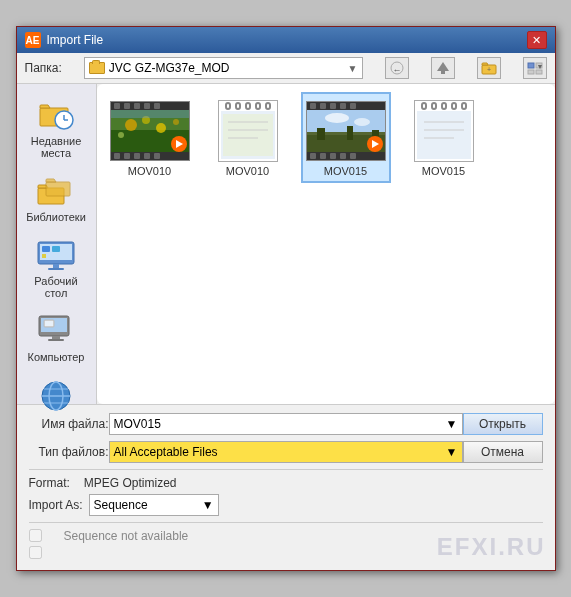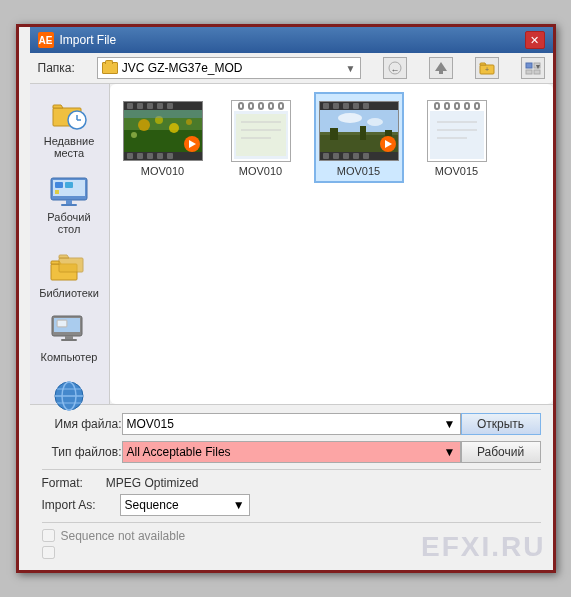--- a/index.html
+++ b/index.html
@@ -9,23 +9,22 @@
       background: #c0c0c0;
       display: flex;
       justify-content: center;
       align-items: center;
       width: 571px;
       height: 597px;
     }
     .dialog {
       width: 540px;
       background: #f0f0f0;
-      border: 3px solid #7f1d1d;
+      border: 1px solid #7f1d1d;
       box-shadow: 2px 2px 8px rgba(0,0,0,0.5);
-      padding-left: 11px;
     }
     .title-bar {
       background: linear-gradient(to bottom, #4a7bb5, #2c5a9a);
       color: white;
       padding: 5px 8px;
       display: flex;
       align-items: center;
       justify-content: space-between;
       height: 26px;
     }
@@ -352,67 +351,67 @@
       border-color: #7eb4ea;
     }
     .divider {
       border: none;
       border-top: 1px solid #ccc;
       margin: 6px 0;
     }
     .info-row {
       display: flex;
       align-items: flex-start;
-      gap: 23px;
+      gap: 14px;
       margin-bottom: 4px;
     }
     .info-label {
       font-size: 12px;
       color: #333;
     }
     .info-value {
       font-size: 12px;
       color: #333;
     }
     .import-as-row {
       display: flex;
       align-items: center;
-      gap: 24px;
+      gap: 6px;
       margin-bottom: 6px;
     }
     .import-dropdown {
       width: 130px;
       height: 22px;
       border: 1px solid #aaa;
       background: white;
       display: flex;
       align-items: center;
       justify-content: space-between;
       padding: 0 4px;
       cursor: pointer;
     }
     .checkbox-row {
       display: flex;
-      gap: 6px;
+      gap: 22px;
       margin-bottom: 3px;
     }
     .checkbox-input {
       width: 13px;
       height: 13px;
     }
     .checkbox-label {
       font-size: 12px;
       color: #888;
     }
     
     .watermark {
       position: absolute;
       bottom: 10px;
       right: 10px;
-      font-size: 28px;
+      font-size: 24px;
       font-weight: bold;
       color: rgba(180,180,200,0.5);
       letter-spacing: 2px;
       pointer-events: none;
     }
     .dialog-wrapper {
       position: relative;
     }
   </style>
 </head>
@@ -486,45 +485,45 @@
               <line x1="28" y1="22" x2="32" y2="22" stroke="#4488cc" stroke-width="1.5"></line>
             </svg>
           </div>
           <span class="sidebar-label">Недавние места</span>
         </div>
 
         <div class="sidebar-item">
           <div class="sidebar-icon">
             <svg width="40" height="34" viewBox="0 0 40 34">
 
-              <rect x="2" y="4" width="36" height="22" rx="2" fill="#6090d0" stroke="#4070b0"></rect>
-              <rect x="4" y="6" width="32" height="16" fill="#c8e0f8"></rect>
-
-              <rect x="17" y="26" width="6" height="4" fill="#6090d0"></rect>
-              <rect x="12" y="30" width="16" height="2" rx="1" fill="#5080c0"></rect>
-
-              <rect x="6" y="8" width="8" height="6" rx="1" fill="#4488dd"></rect>
-              <rect x="16" y="8" width="8" height="6" rx="1" fill="#44aadd"></rect>
-              <rect x="6" y="16" width="4" height="4" fill="#ddcc44"></rect>
-            </svg>
-          </div>
-          <span class="sidebar-label">Рабочий стол</span>
-        </div>
-
-        <div class="sidebar-item">
-          <div class="sidebar-icon">
-            <svg width="40" height="34" viewBox="0 0 40 34">
-
               <rect x="2" y="14" width="26" height="16" rx="1" fill="#f0c040" stroke="#c09020"></rect>
               <path d="M2 14 L2 12 Q2 11 3 11 L10 11 L12 14 Z" fill="#f0c040" stroke="#c09020"></path>
               <rect x="10" y="8" width="24" height="14" rx="1" fill="#e8b838" stroke="#c09020" opacity="0.7"></rect>
               <path d="M10 8 L10 6 Q10 5 11 5 L18 5 L20 8 Z" fill="#e8b838" stroke="#c09020" opacity="0.7"></path>
             </svg>
           </div>
           <span class="sidebar-label">Библиотеки</span>
+        </div>
+
+        <div class="sidebar-item">
+          <div class="sidebar-icon">
+            <svg width="40" height="34" viewBox="0 0 40 34">
+
+              <rect x="2" y="4" width="36" height="22" rx="2" fill="#6090d0" stroke="#4070b0"></rect>
+              <rect x="4" y="6" width="32" height="16" fill="#c8e0f8"></rect>
+
+              <rect x="17" y="26" width="6" height="4" fill="#6090d0"></rect>
+              <rect x="12" y="30" width="16" height="2" rx="1" fill="#5080c0"></rect>
+
+              <rect x="6" y="8" width="8" height="6" rx="1" fill="#4488dd"></rect>
+              <rect x="16" y="8" width="8" height="6" rx="1" fill="#44aadd"></rect>
+              <rect x="6" y="16" width="4" height="4" fill="#ddcc44"></rect>
+            </svg>
+          </div>
+          <span class="sidebar-label">Рабочий стол</span>
         </div>
 
         <div class="sidebar-item">
           <div class="sidebar-icon">
             <svg width="40" height="34" viewBox="0 0 40 34">
 
               <rect x="3" y="2" width="30" height="20" rx="2" fill="#888" stroke="#666"></rect>
               <rect x="5" y="4" width="26" height="14" fill="#aaccee"></rect>
 
               <rect x="8" y="6" width="10" height="7" rx="1" fill="#ddd" stroke="#bbb"></rect>
@@ -688,25 +687,25 @@
         <span class="form-label">Имя файла:</span>
         <div class="form-dropdown" style="flex:1; background:white; border:1px solid #aaa; padding: 0 4px; display:flex; align-items:center; justify-content:space-between; height:22px;">
           <span>MOV015</span>
           <span>▼</span>
         </div>
         <div class="action-btn primary">Открыть</div>
       </div>
 
       <div class="form-row">
         <span class="form-label">Тип файлов:</span>
-        <div class="form-dropdown" style="flex:1; background:#fca5a5; border:1px solid #aaa; padding: 0 4px; display:flex; align-items:center; justify-content:space-between; height:22px;">
+        <div class="form-dropdown" style="flex:1; background:#fde047; border:1px solid #aaa; padding: 0 4px; display:flex; align-items:center; justify-content:space-between; height:22px;">
           <span>All Acceptable Files</span>
           <span>▼</span>
         </div>
-        <div class="action-btn">Рабочий</div>
+        <div class="action-btn">Отмена</div>
       </div>
 
       <hr class="divider">
 
       <div class="info-row">
         <span class="info-label">Format:</span>
         <span class="info-value">MPEG Optimized</span>
       </div>
 
       <div class="import-as-row">

